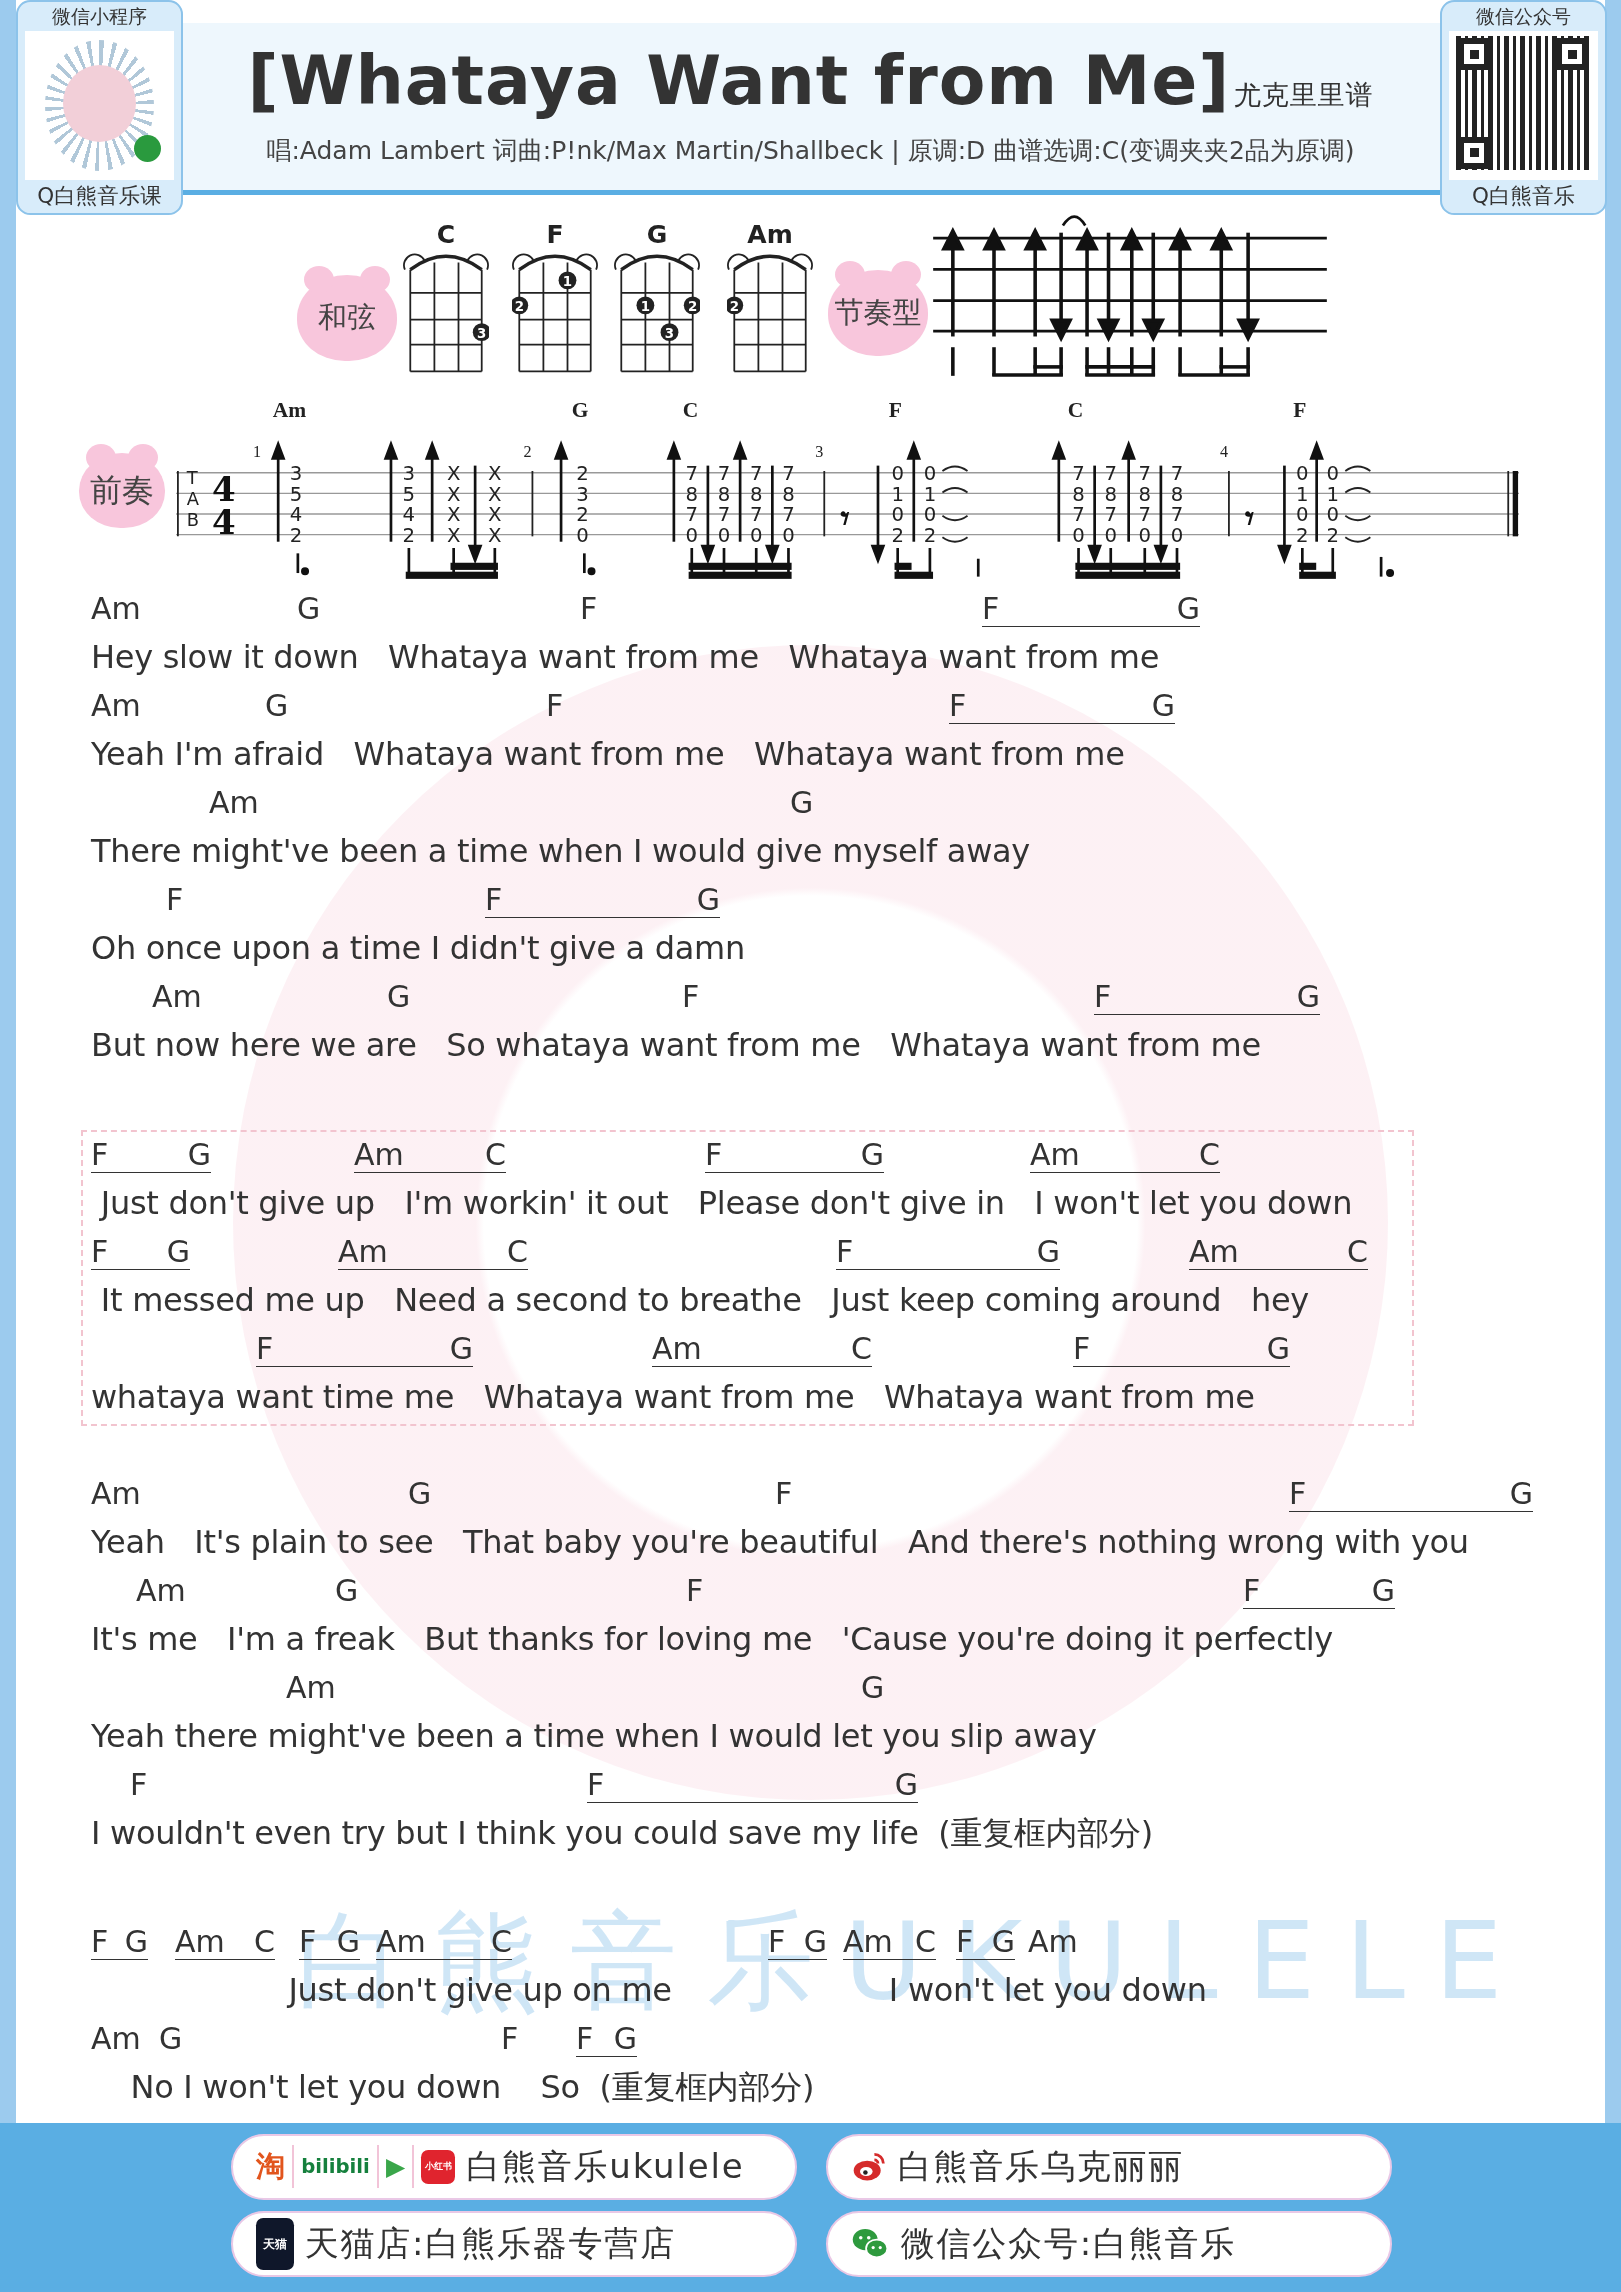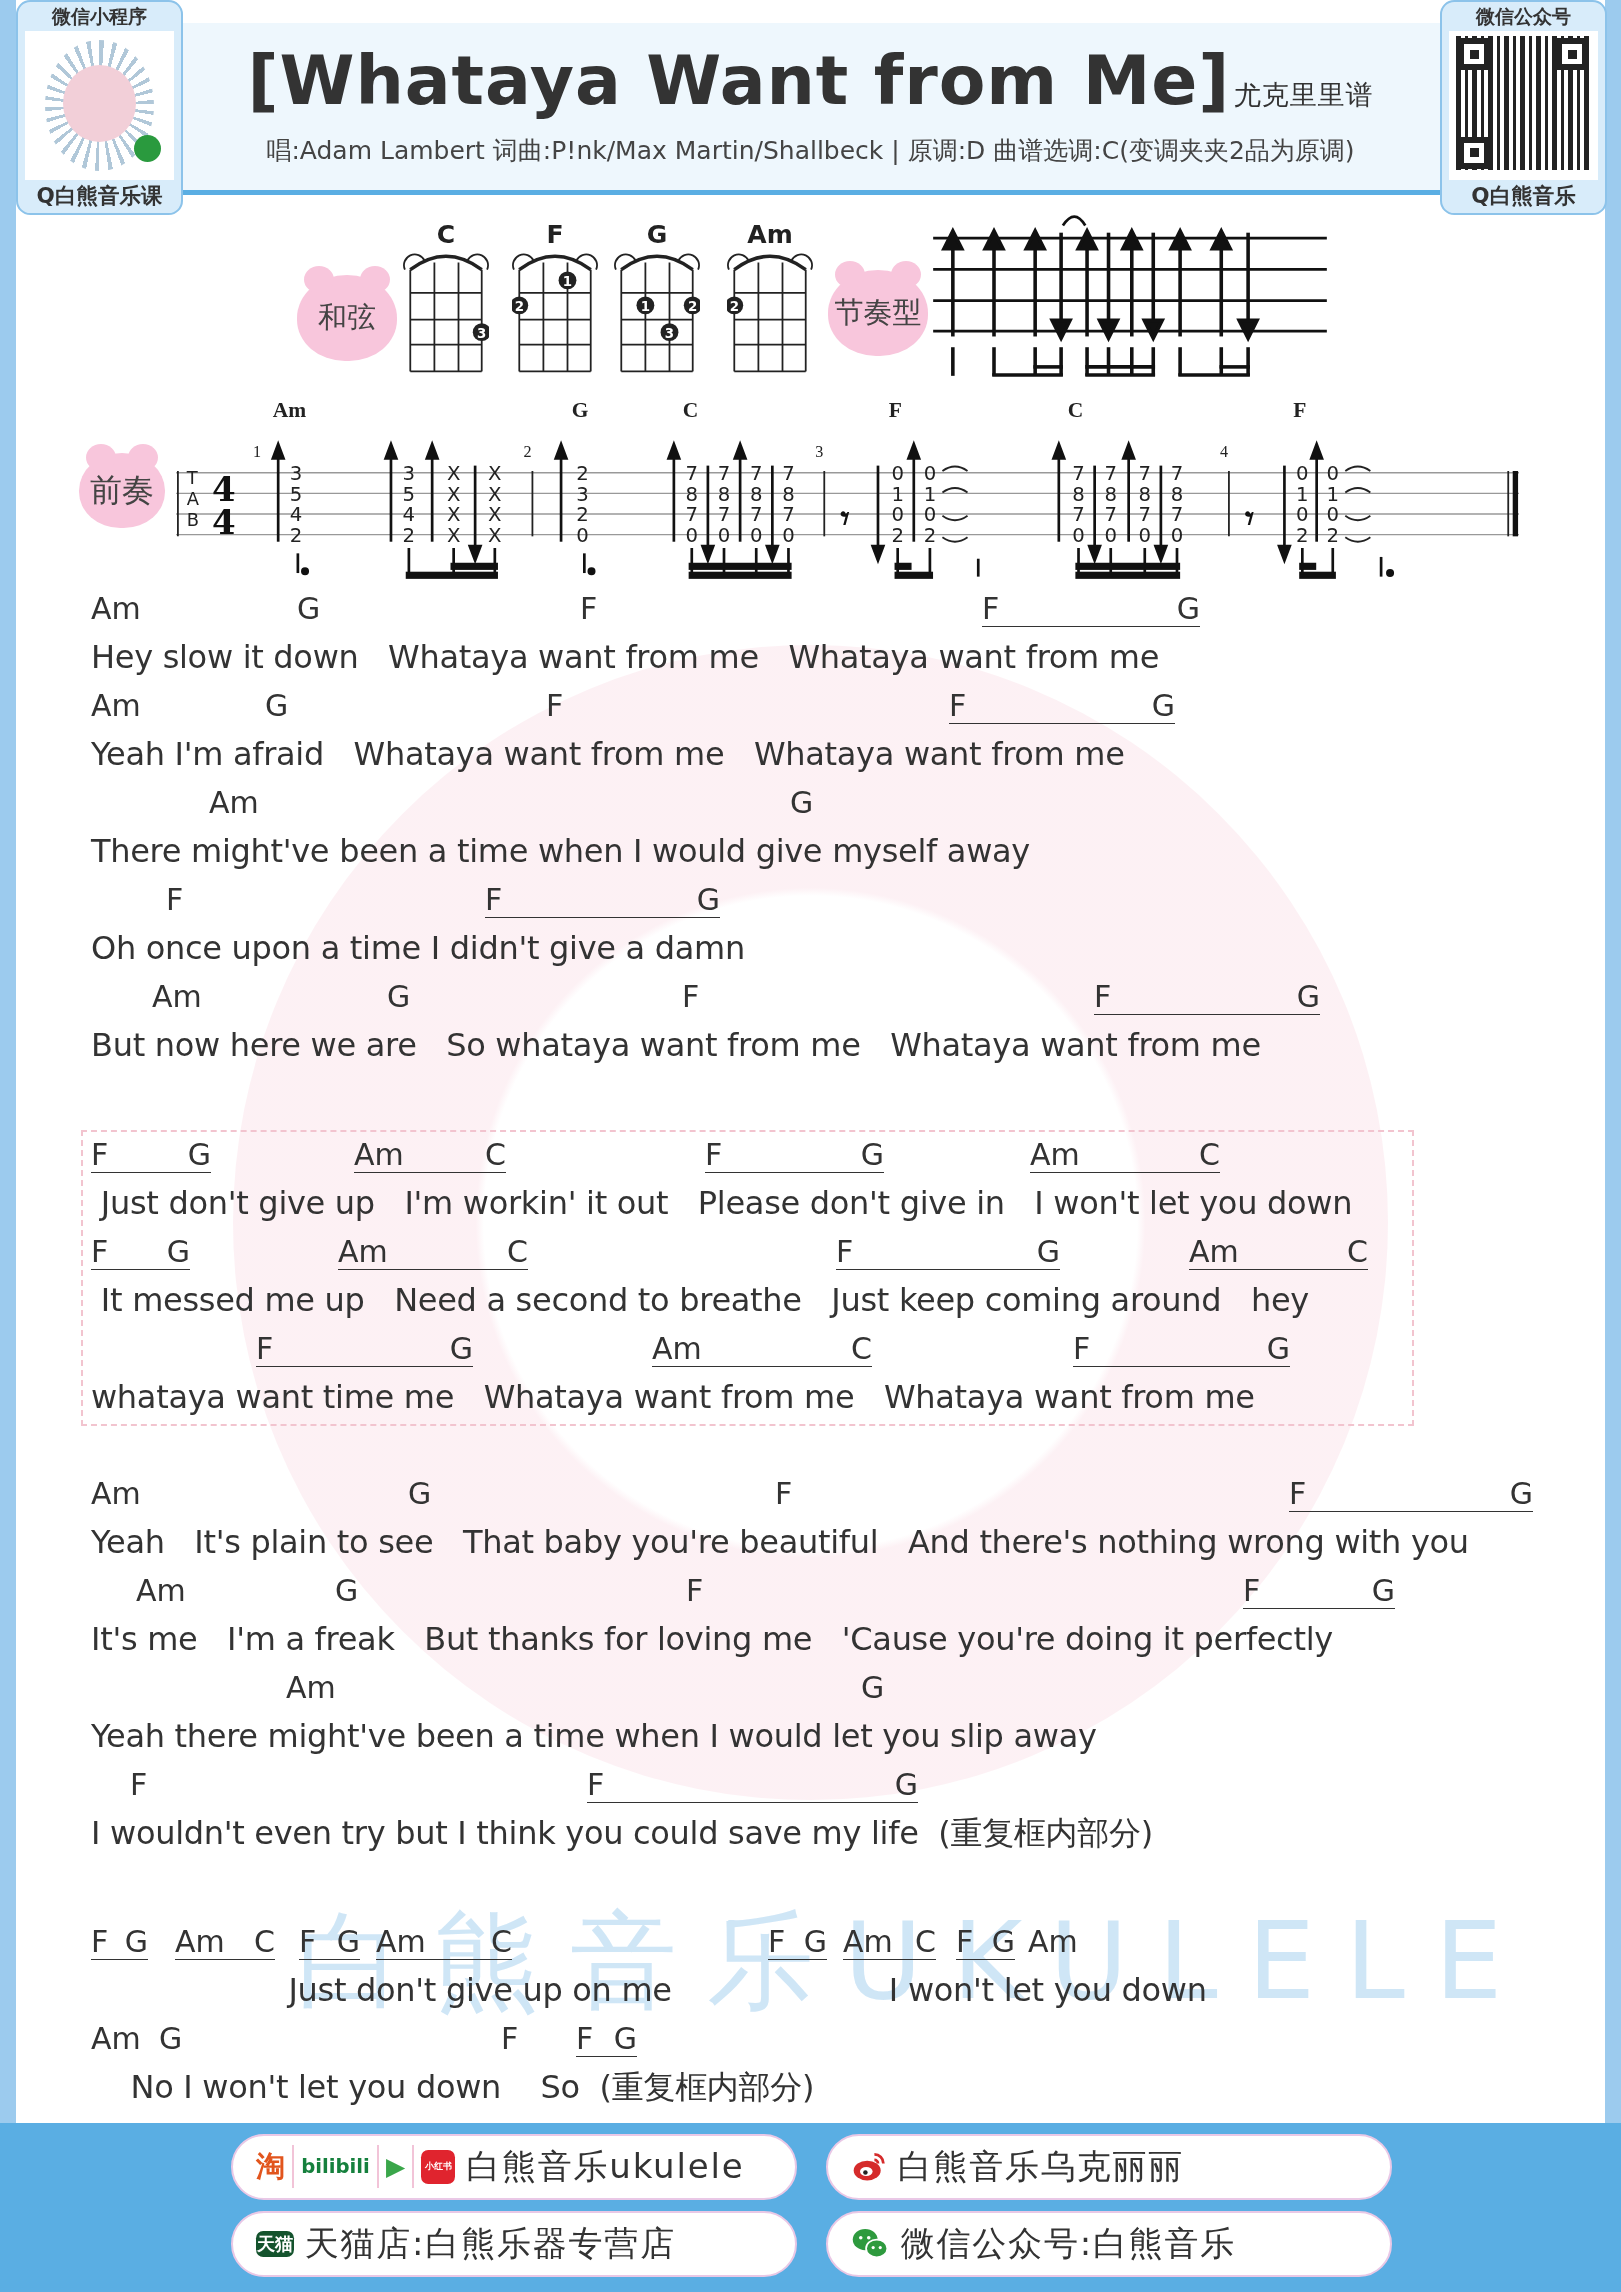--- a/index.html
+++ b/index.html
@@ -10,21 +10,21 @@
   .side-l { position: absolute; left: 0; top: 0; width: 16px; height: 2123px; background: #9ccbee; }
   .side-r { position: absolute; right: 0; top: 0; width: 16px; height: 2123px; background: #9ccbee; }
 
   
   .hdr-band { position: absolute; left: 0; top: 0; width: 1621px; height: 23px; background: #5aaee3; }
   .hdr-box { position: absolute; left: 170px; top: 23px; width: 1281px; height: 172px; background: #eef7fd; border-bottom: 5.4px solid #5aaee3; }
   .title { position: absolute; left: 0; right: 0; top: 18px; text-align: center; font-family: "DejaVu Sans", sans-serif; font-weight: bold; font-size: 68px; color: #333; letter-spacing: 0.9px; }
   .title .suffix { font-size: 27px; font-weight: normal; margin-left: 3.6px; }
   .subtitle { position: absolute; left: 0; right: 0; top: 111px; text-align: center; font-size: 25px; color: #444; }
 
-  .qr-card { position: absolute; top: 0; width: 167px; height: 215px; background: #d8ecfa; border: 2.7px solid #8cc3ea; border-radius: 14.3px; overflow: hidden; font-weight: bold; }
+  .qr-card { position: absolute; top: 0; width: 167px; height: 215px; background: #d8ecfa; border: 2.7px solid #8cc3ea; border-radius: 14.3px; overflow: hidden; }
   .qr-card.left { left: 16px; }
   .qr-card.right { left: 1440px; }
   .qr-card .cap { height: 29px; line-height: 29px; text-align: center; font-size: 19px; color: #333; }
   .qr-card .img { margin: 0 7.2px; height: 149px; background: #fff; position: relative; }
   .qr-card .foot { height: 32px; line-height: 32px; text-align: center; font-size: 21.5px; color: #333; }
   .mini-qr { position: absolute; left: 19.7px; top: 9px; width: 109px; height: 131px; border-radius: 50%;
      background: repeating-conic-gradient(#8fb0c8 0 4deg, transparent 4deg 12deg); opacity: .7; }
   .mini-qr-inner { position: absolute; left: 38px; top: 34px; width: 73px; height: 77px; border-radius: 50%; background: #f2cfd8; }
   .mini-badge { position: absolute; left: 109px; top: 104px; width: 27px; height: 27px; border-radius: 50%; background: #2a9a3e; }
   .wx-qr { position: absolute; left: 7.2px; top: 5.4px; width: 134px; height: 134px;
@@ -670,21 +670,21 @@
           <ellipse cx="18" cy="24" rx="15" ry="11" fill="#d52b2b"></ellipse>
           <ellipse cx="17" cy="25" rx="7" ry="5" fill="#fff"></ellipse>
           <circle cx="16" cy="26" r="2.5" fill="#222"></circle>
           <path d="M26 6 a10 10 0 0 1 10 10" stroke="#d52b2b" stroke-width="3" fill="none"></path>
           <path d="M26 12 a4 4 0 0 1 4 4" stroke="#d52b2b" stroke-width="3" fill="none"></path>
         </svg>
     </span>
     <span class="txt">白熊音乐乌克丽丽</span>
   </div>
   <div class="pill" style="left:231px;top:88px">
-    <span class="ic" style="background:#14532d;color:#fff;font-size:18px;width:38px;height:26px;border-radius:7.2px">天猫</span>
+    <span class="ic" style="background:#0f172a;color:#fff;font-size:12px;width:38px;height:52px;border-radius:7.2px">天猫</span>
     <span class="txt">天猫店:白熊乐器专营店</span>
   </div>
   <div class="pill" style="left:826px;top:88px">
     <span class="ic">
       <svg width="39" height="36" viewBox="0 0 44 40">
           <ellipse cx="16" cy="15" rx="14" ry="12" fill="#2e9a3e"></ellipse>
           <ellipse cx="29" cy="25" rx="12" ry="10" fill="#2e9a3e" stroke="#fff" stroke-width="2"></ellipse>
           <circle cx="11" cy="13" r="2" fill="#fff"></circle>
           <circle cx="20" cy="13" r="2" fill="#fff"></circle>
           <circle cx="25" cy="24" r="1.8" fill="#fff"></circle>

